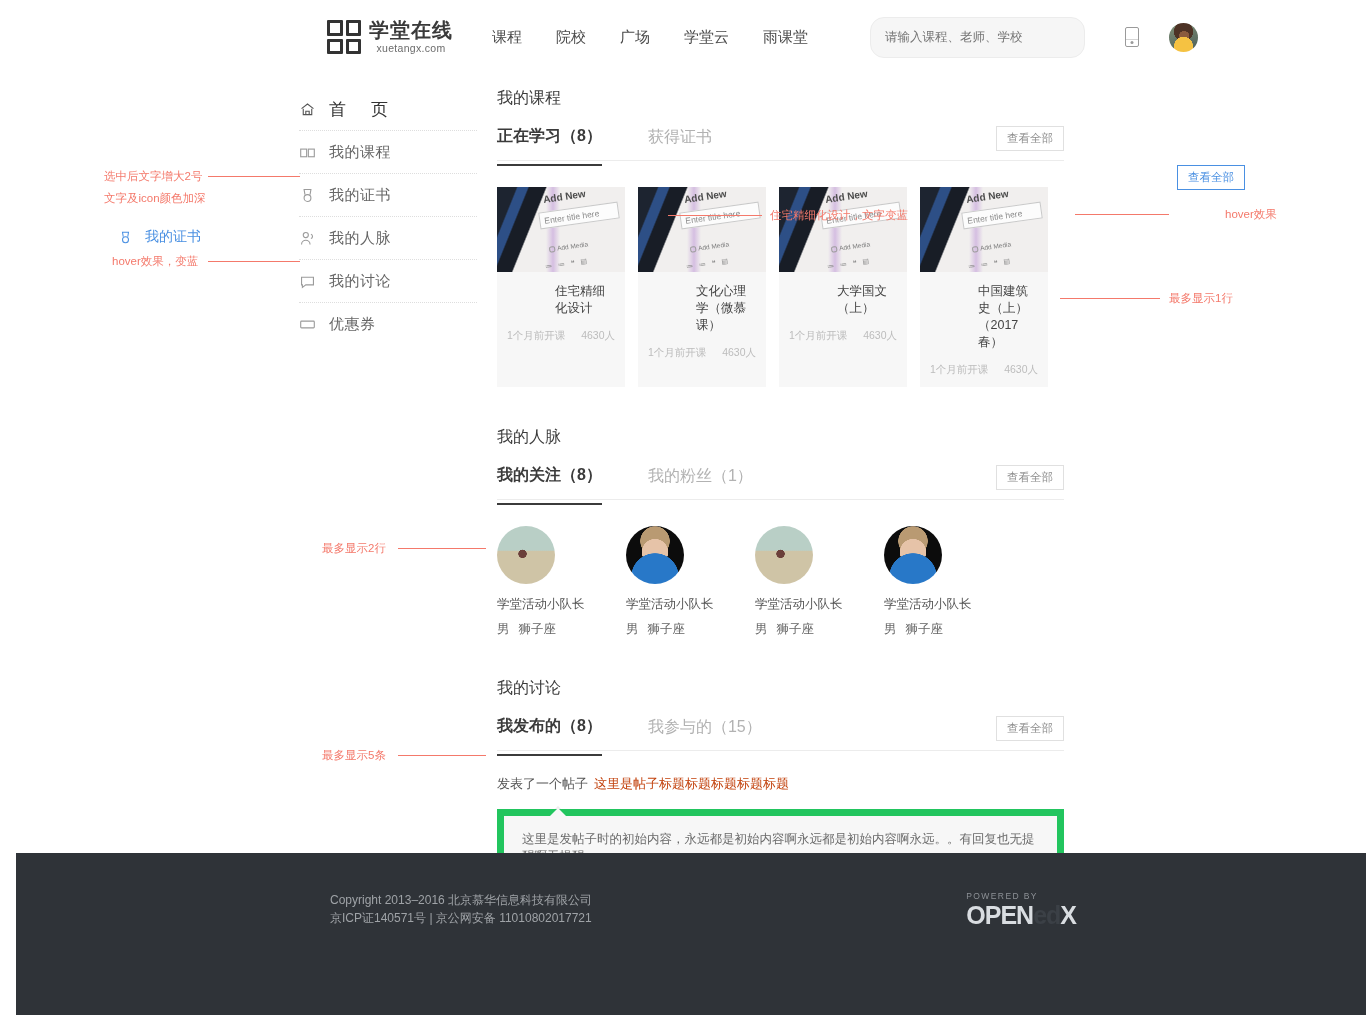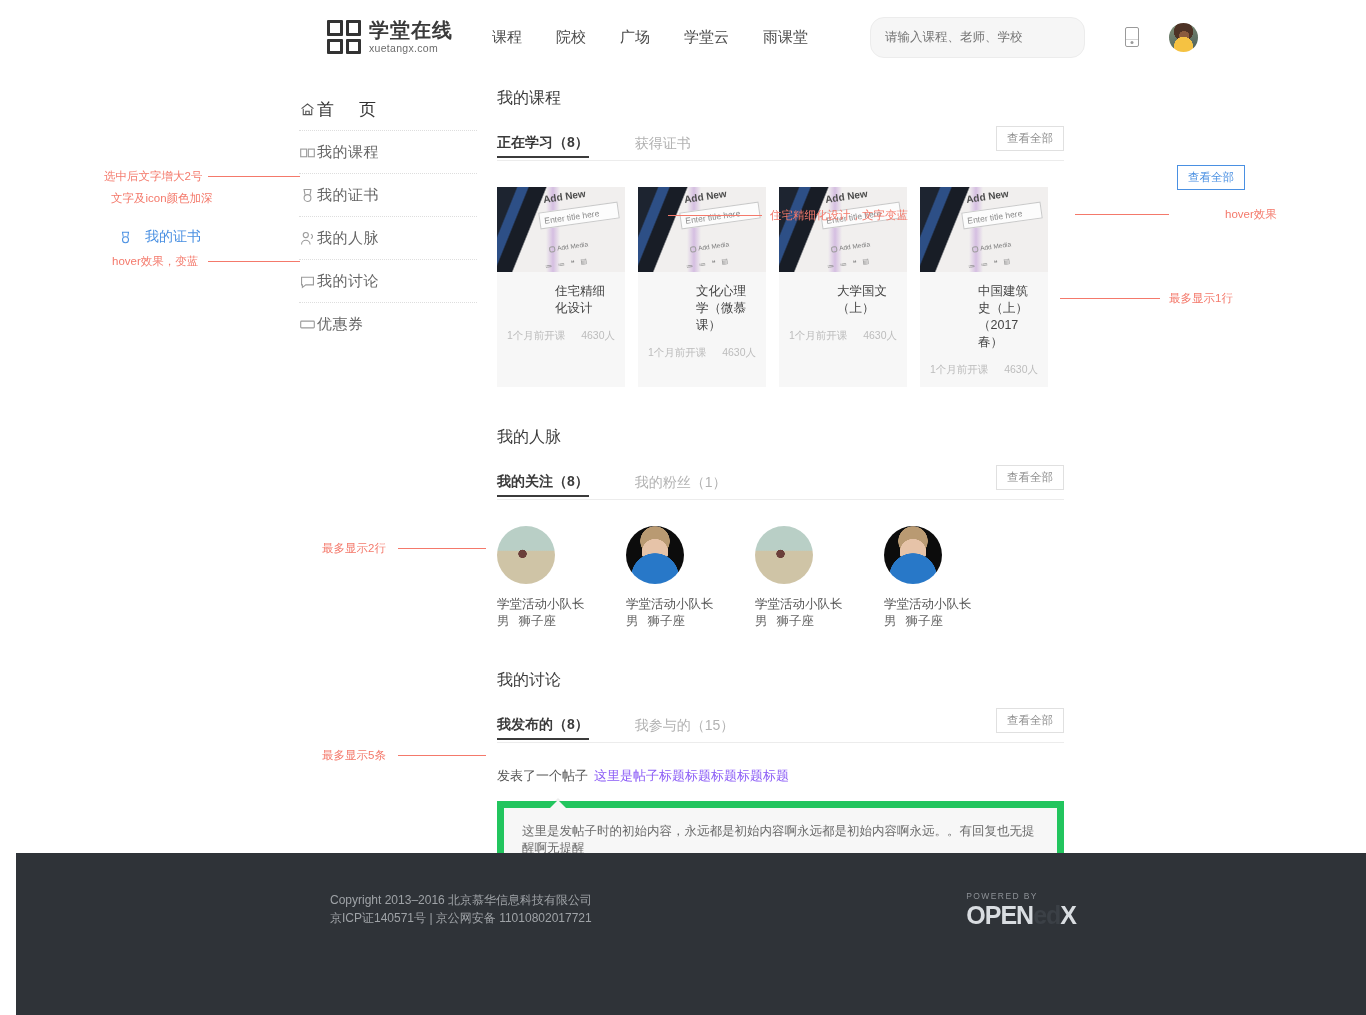--- a/index.html
+++ b/index.html
@@ -23,21 +23,21 @@
   }
   .logo-wrap { display: flex; align-items: center; margin-left: 293px; }
   .logo-mark { width: 34px; height: 34px; display: grid; grid-template-columns: 1fr 1fr; grid-template-rows: 1fr 1fr; gap: 3px; }
   .logo-mark span { display: block; border: 3px solid; border-radius: 1px; }
   .lg-1 { border-color: #18a957; }
   .lg-2 { border-color: #f5a623; }
   .lg-3 { border-color: #e8412c; }
   .lg-4 { border-color: #2a72d4; }
   .logo-text { margin-left: 8px; line-height: 1; }
   .logo-cn { font-size: 20px; font-weight: bold; color: #3a3a3a; letter-spacing: 1px; }
-  .logo-en { font-size: 10.5px; color: #6b6b6b; letter-spacing: .3px; margin-top: 3px; }
+  .logo-en { font-size: 10.5px; color: #6b6b6b; letter-spacing: .3px; margin-top: 3px; text-align: center; }
 
   .nav { display: flex; margin-left: 22px; }
   .nav-item {
     font-size: 15px; color: #4a4a4a; padding: 0 17px; cursor: pointer;
     white-space: nowrap;
   }
 
   .search-box {
     margin-left: 45px;
     width: 215px; height: 41px;
@@ -71,33 +71,33 @@
 
   
   .sidebar { position: absolute; left: 297px; top: 14px; width: 180px; }
   .side-item {
     display: flex; align-items: center;
     height: 42px; cursor: pointer;
   }
   .side-sep { border-bottom: 1px dotted #dedede; margin: 0 0 0 2px; }
   .side-icon { width: 20px; height: 20px; color: #9b9b9b; display: flex; align-items: center; justify-content: center; flex: 0 0 20px; }
   .side-icon svg { display: block; }
-  .side-label { font-size: 15px; color: #666; letter-spacing: .5px; }
+  .side-label { margin-left: 12px; font-size: 15px; color: #666; letter-spacing: .5px; }
   .side-item.active .side-label { font-size: 17px; color: #333; letter-spacing: 4px; }
   .side-item.active .side-icon { color: #555; }
 
   
   .main { position: absolute; left: 497px; top: 14px; width: 567px; }
   .section-title { font-size: 16px; color: #3b3b3b; margin-bottom: 22px; }
   .tabs-row {
     display: flex; align-items: center;
     border-bottom: 1px solid #ececec;
     position: relative; height: 30px;
   }
-  .tab { font-size: 14px; color: #b2b2b2; margin-right: 46px; cursor: pointer; padding-bottom: 4px; }
+  .tab { font-size: 16px; color: #b2b2b2; margin-right: 46px; cursor: pointer; padding-bottom: 17px; }
   .tab.active { color: #3b3b3b; font-weight: bold; border-bottom: 2px solid #3b3b3b; }
   .see-all {
     position: absolute; right: 0; top: -5px;
     border: 1px solid #e0e0e0; background: #fff;
     font-size: 11.5px; color: #8e8e8e;
     padding: 4px 10px; cursor: pointer;
     font-family: inherit;
   }
 
   
@@ -137,27 +137,27 @@
       linear-gradient(180deg, #b9cfc6 0 42%, #cfc4a6 43% 100%);
   }
   .av-child {
     background:
       radial-gradient(circle at 50% 88%, #2878c8 0 40%, transparent 41%),
       radial-gradient(circle at 50% 45%, #e6c3a8 0 30%, transparent 31%),
       radial-gradient(circle at 50% 26%, #b99a72 0 28%, transparent 29%),
       #0c0c0c;
   }
   .contact-name { font-size: 12.5px; color: #555; margin-top: 12px; white-space: nowrap; }
-  .contact-sub { font-size: 12.5px; color: #666; white-space: nowrap; }
+  .contact-sub { font-size: 12.5px; color: #666; margin-top: 8px; white-space: nowrap; }
   .contact-sub .gap { display: inline-block; width: 9px; }
 
   
   .post { margin-top: 24px; }
   .post-head { font-size: 13px; color: #555; }
-  .post-head .plink { color: #8b5cf6; margin-left: 6px; cursor: pointer; }
+  .post-head .plink { color: #c2410c; margin-left: 6px; cursor: pointer; }
   .post-body {
     position: relative; margin-top: 16px;
     background: #f7f7f7; border: 7px solid #22c55e;
     padding: 15px 18px; font-size: 12.5px; color: #6a6a6a;
   }
   .post-body::before {
     content: ""; position: absolute; left: 46px; top: -8px;
     border-left: 8px solid transparent; border-right: 8px solid transparent;
     border-bottom: 8px solid #f7f7f7;
   }
@@ -440,21 +440,21 @@
         <div class="post-head">
           <span>发表了一个帖子</span><span class="plink">这里是帖子标题标题标题标题标题</span>
         </div>
         <div class="post-body">这里是发帖子时的初始内容，永远都是初始内容啊永远都是初始内容啊永远。。有回复也无提醒啊无提醒</div>
       </div>
     </div>
   </div>
 
   <div class="anno" style="left:104px; top:95px;">选中后文字增大2号</div>
   <div class="anno-line" style="left:208px; top:102px; width:92px;"></div>
-  <div class="anno" style="left:111px; top:117px;">文字及icon颜色加深</div>
+  <div class="anno" style="left:104px; top:117px;">文字及icon颜色加深</div>
 
   <div class="anno-blue-side" style="left:115px; top:153px;">
     <span class="side-icon">
       <svg width="15" height="15" viewBox="0 0 20 20" fill="none" stroke="currentColor" stroke-width="1.4">
           <circle cx="10" cy="13" r="4"></circle>
           <path d="M7 9 6 3h8L13 9"></path>
         </svg>
     </span>
     <span style="margin-left:10px">我的证书</span>
   </div>

